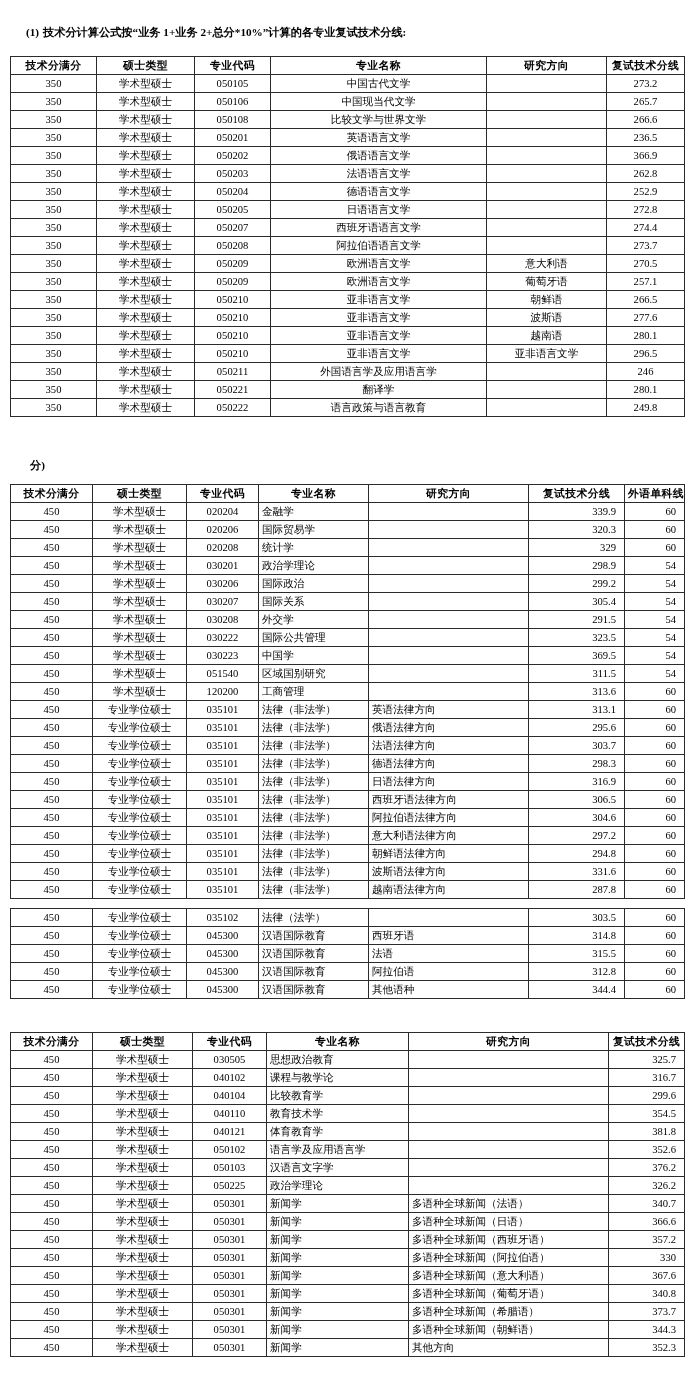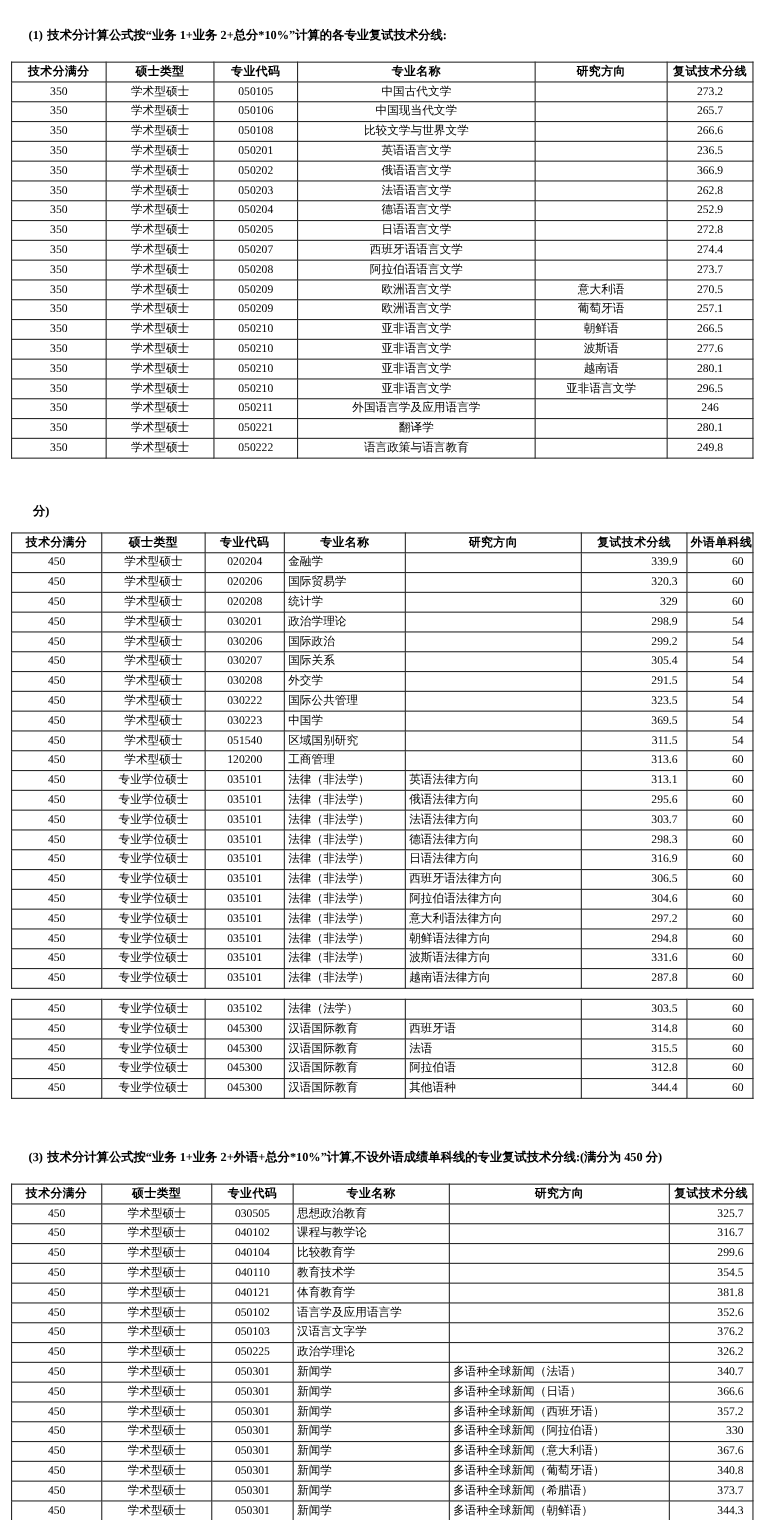--- a/index.html
+++ b/index.html
@@ -530,23 +530,20 @@
             <td class="c-right">344.4</td>
             <td class="c-right">60</td>
           </tr>
         </tbody>
     </table>
   </div>
 
   <div class="sec-gap-lg"></div>
 
   <div class="sec">
-    <p class="sec-head">
-      <span class="num">(3)</span><span>技术分计算公式按“业务 1+业务 2+外语+总分*10%”计算,不设外语成绩单科线的专业复试技术分线:(满分为 450 分)</span>
-    </p>
     <table class="t3">
       <colgroup>
           <col class="c0">
           <col class="c1">
           <col class="c2">
           <col class="c3">
           <col class="c4">
           <col class="c5">
         </colgroup>
       <thead>

